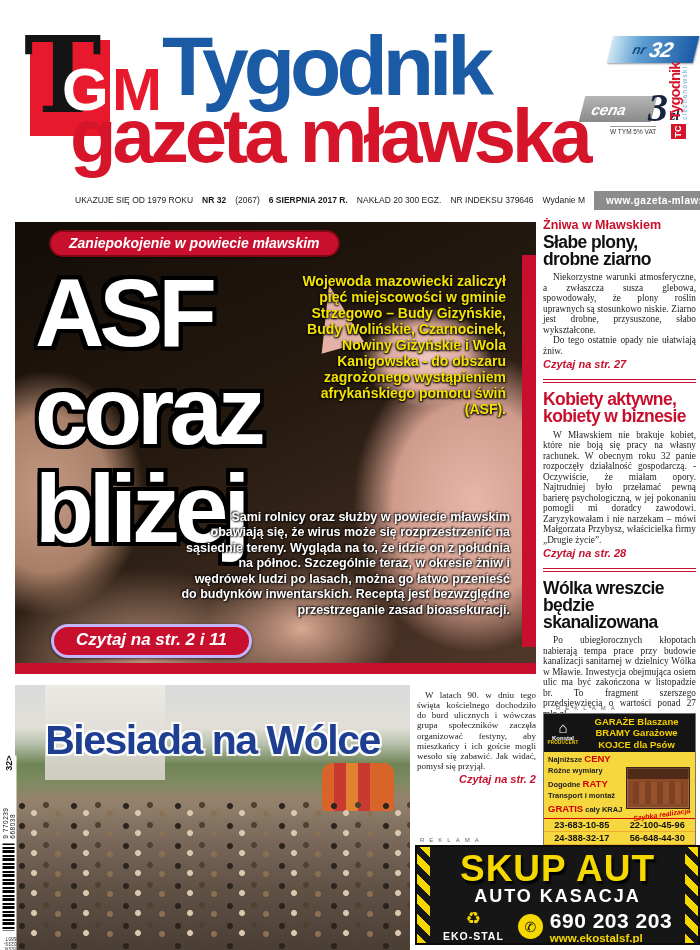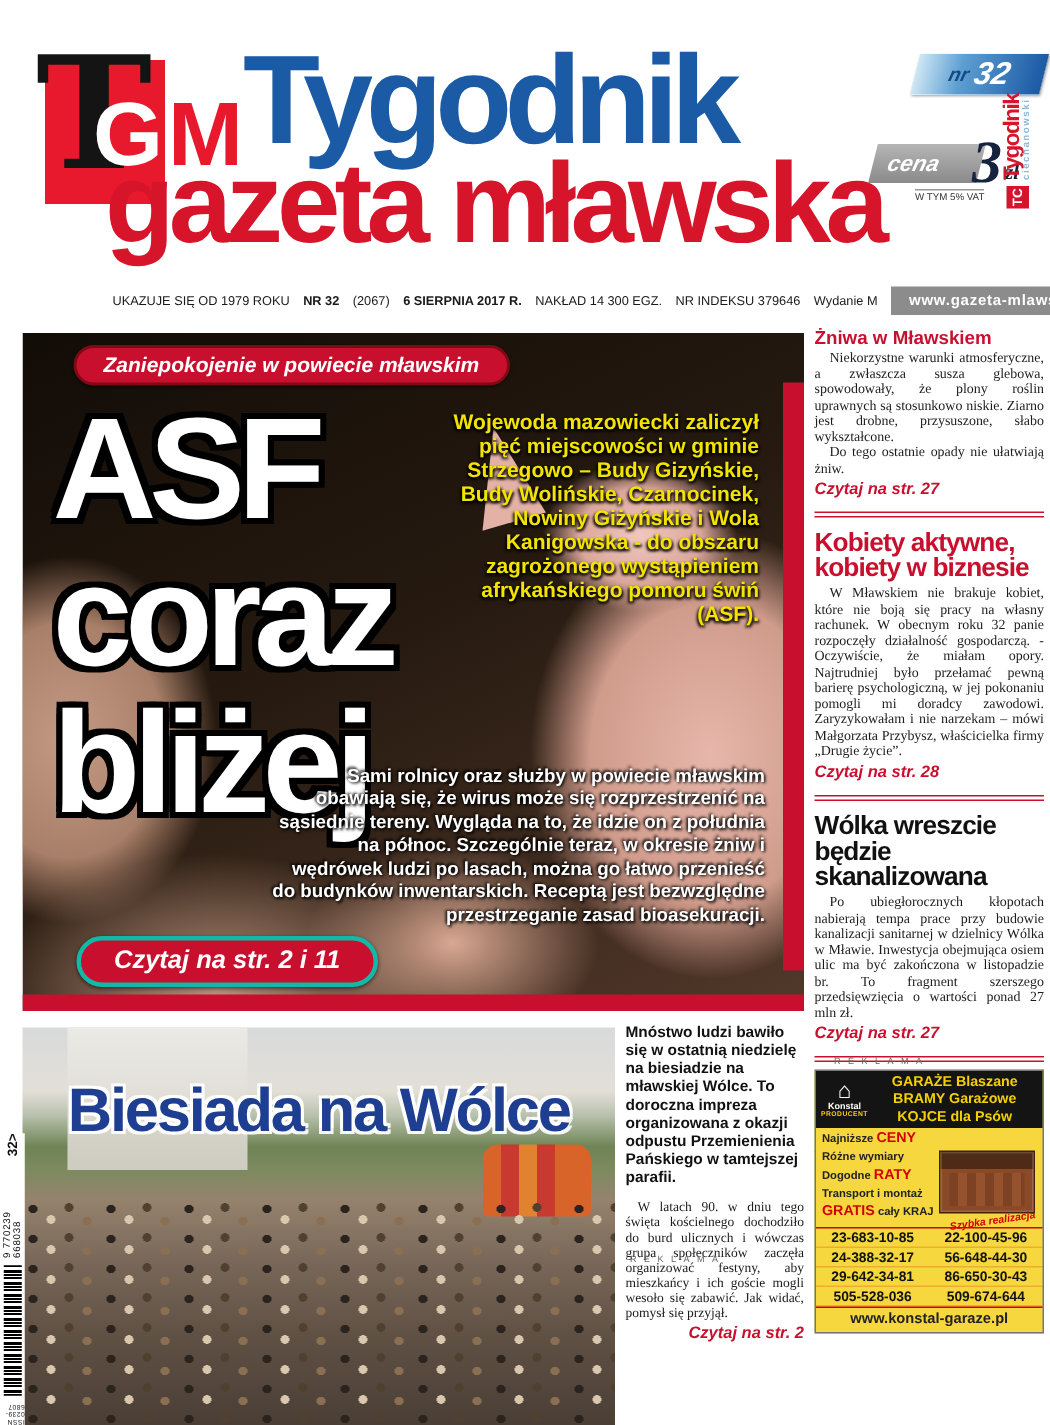--- a/index.html
+++ b/index.html
@@ -46,21 +46,21 @@
       radial-gradient(ellipse 140px 175px at 6% 60%, #c49a85 0%, #a87f68 45%, rgba(0,0,0,0) 70%),
       radial-gradient(ellipse 210px 130px at 25% 97%, #b8907a 0%, rgba(0,0,0,0) 70%),
       linear-gradient(155deg, #120c07 0%, #261a10 45%, #51382a 100%);
   }
   .pig-ear { position:absolute; left:57%; top:14%; width:0; height:0; border-left:26px solid transparent; border-right:18px solid transparent; border-bottom:64px solid #e3b1a6; transform:rotate(-16deg); }
   .lead-banner { position:absolute; left:34px; top:8px; background:#c8102e; border:2px solid #7e0a14; border-radius:15px; padding:3px 18px 4px; color:#fff; font-weight:700; font-style:italic; font-size:14px; white-space:nowrap; box-shadow:0 1px 2px rgba(0,0,0,.5); }
   .asf { position:absolute; left:20px; top:42px; font-weight:900; font-size:96px; line-height:1.02; letter-spacing:-5px; color:#ffffff; text-shadow:-4px -4px 0 #000, 4px -4px 0 #000, -4px 4px 0 #000, 4px 4px 0 #000, -4px 0 0 #000, 4px 0 0 #000, 0 -4px 0 #000, 0 4px 0 #000; }
   .lead-intro { position:absolute; right:30px; top:52px; width:208px; text-align:right; color:#f4e300; font-weight:700; font-size:14px; line-height:1.14; text-shadow:1px 1px 2px #000, -1px 1px 2px #000; }
   .red-vbar { position:absolute; right:0; top:33px; width:14px; height:392px; background:#c8102e; }
   .lead-summary { position:absolute; right:26px; bottom:56px; width:330px; text-align:right; color:#ffffff; font-weight:700; font-size:12.5px; line-height:1.24; text-shadow:1px 1px 2px #000, -1px -1px 2px #000; }
-  .read-pill { position:absolute; left:36px; bottom:16px; background:#c8102e; border:3px solid #14b8a6; border-radius:18px; padding:3px 22px 5px; color:#fff; font-weight:900; font-style:italic; font-size:17px; box-shadow:0 1px 3px rgba(0,0,0,.6); }
+  .read-pill { position:absolute; left:36px; bottom:16px; background:#c8102e; border:3px solid #c4b5fd; border-radius:18px; padding:3px 22px 5px; color:#fff; font-weight:900; font-style:italic; font-size:17px; box-shadow:0 1px 3px rgba(0,0,0,.6); }
   .red-hbar { position:absolute; left:0; right:0; bottom:0; height:11px; background:#c8102e; }
 
   
   .sidebar { position:absolute; left:543px; top:216px; width:153px; }
   .art { padding:2px 0 4px; }
   .kicker { color:#c8102e; font-weight:700; font-size:12.5px; margin-bottom:2px; }
   .headline { font-weight:900; font-size:17.5px; line-height:.98; letter-spacing:-.6px; color:#111; margin-bottom:4px; }
   .headline.red { color:#c8102e; }
   .art p { font-family:"Liberation Serif", serif; font-size:9.3px; line-height:1.13; text-align:justify; text-indent:10px; color:#1c1c1c; }
   .art-link { display:block; color:#c8102e; font-weight:700; font-style:italic; font-size:11px; margin-top:2px; padding-right:8px; }
@@ -163,21 +163,21 @@
       <span class="tc-l1">Tygodnik</span>
       <span class="tc-l2">ciechanowski</span>
     </span>
   </div>
 
   <div class="info-bar">
     <span>UKAZUJE SIĘ OD 1979 ROKU</span>
     <span class="b">NR 32</span>
     <span>(2067)</span>
     <span class="b">6 SIERPNIA 2017 R.</span>
-    <span>NAKŁAD 14 300 EGZ.</span>
+    <span>NAKŁAD 20 300 EGZ.</span>
     <span>NR INDEKSU 379646</span>
     <span>Wydanie M</span>
     <span class="info-site">www.gazeta-mlawska.pl</span>
   </div>
 
   <div class="lead">
     <div class="lead-photo"></div>
     <div class="pig-ear"></div>
     <div class="red-vbar"></div>
     <div class="lead-banner">Zaniepokojenie w powiecie mławskim</div>
@@ -188,20 +188,21 @@
     </div>
     <div class="lead-intro">Wojewoda mazowiecki zaliczył pięć miejscowości w gminie Strzegowo – Budy Gizyńskie, Budy Wolińskie, Czarnocinek, Nowiny Giżyńskie i Wola Kanigowska - do obszaru zagrożonego wystąpieniem afrykańskiego pomoru świń (ASF).</div>
     <div class="lead-summary">Sami rolnicy oraz służby w powiecie mławskim obawiają się, że wirus może się rozprzestrzenić na sąsiednie tereny. Wygląda na to, że idzie on z południa na północ. Szczególnie teraz, w okresie żniw i wędrówek ludzi po lasach, można go łatwo przenieść do budynków inwentarskich. Receptą jest bezwzględne przestrzeganie zasad bioasekuracji.</div>
     <div class="read-pill">Czytaj na str. 2 i 11</div>
     <div class="red-hbar"></div>
   </div>
 
   <div class="sidebar">
     <div class="art">
       <div class="kicker">Żniwa w Mławskiem</div>
+      <div class="headline">Słabe plony, drobne ziarno</div>
       <p>Niekorzystne warunki atmosferyczne, a zwłaszcza susza glebowa, spowodowały, że plony roślin uprawnych są stosunkowo niskie. Ziarno jest drobne, przysuszone, słabo wykształcone.</p>
       <p>Do tego ostatnie opady nie ułatwiają żniw.</p>
       <span class="art-link">Czytaj na str. 27</span>
     </div>
     <div class="sep"></div>
     <div class="art">
       <div class="headline red">Kobiety aktywne, kobiety w biznesie</div>
       <p>W Mławskiem nie brakuje kobiet, które nie boją się pracy na własny rachunek. W obecnym roku 32 panie rozpoczęły działalność gospodarczą. - Oczywiście, że miałam opory. Najtrudniej było przełamać pewną barierę psychologiczną, w jej pokonaniu pomogli mi doradcy zawodowi. Zaryzykowałam i nie narzekam – mówi Małgorzata Przybysz, właścicielka firmy „Drugie życie”.</p>
       <span class="art-link">Czytaj na str. 28</span>
     </div>
@@ -256,26 +257,44 @@
   </div>
 
   <div class="crowd">
     <div class="building"></div>
     <div class="castle"></div>
     <div class="crowd-dots"></div>
     <div class="biesiada">Biesiada na Wólce</div>
   </div>
 
   <div class="second-col">
-    <div class="second-intro">Mnóstwo ludzi bawiło się w ostatnią niedzielę na biesiadzie na mławskiej Wólce. To doroczna impreza organizowana z okazji odpustu Przemienienia Pańskiego w tamtejszej parafii.</div>
     <div class="second-body">W latach 90. w dniu tego święta kościelnego dochodziło do burd ulicznych i wówczas grupa społeczników zaczęła organizować festyny, aby mieszkańcy i ich goście mogli wesoło się zabawić. Jak widać, pomysł się przyjął.</div>
     <span class="second-link">Czytaj na str. 2</span>
   </div>
 
   <div class="reklama rek2">REKLAMA</div>
+  <div class="skup">
+    <div class="stripe l"></div>
+    <div class="stripe r"></div>
+    <div class="skup-title">SKUP AUT</div>
+    <div class="skup-sub">AUTO KASACJA</div>
+    <div class="skup-bottom">
+      <div class="ekostal">
+        <span class="rec">♻</span>
+        <span class="name">EKO-STAL</span>
+      </div>
+      <div class="phone-wrap">
+        <div class="phone-circle">✆</div>
+        <div class="phone-col">
+          <div class="skup-phone">690 203 203</div>
+          <div class="skup-site">www.ekostalsf.pl</div>
+        </div>
+      </div>
+    </div>
+  </div>
 
   <div class="barcode-strip">
     <span class="bc-issn">ISSN 0239-6807</span>
     <div class="bc-bars"></div>
     <span class="bc-num">9 770239 668038</span>
     <span class="bc-code">32&gt;</span>
   </div>
 
 </div>
 

